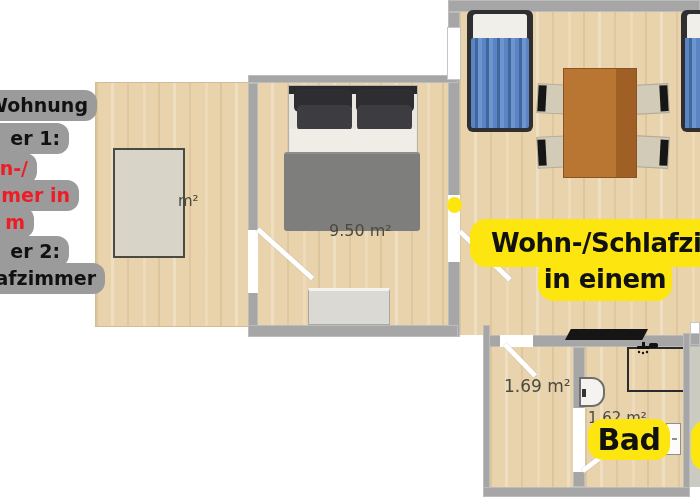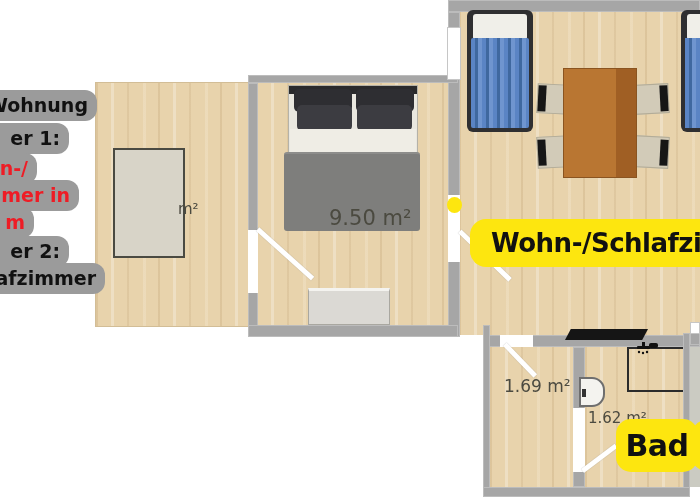--- a/index.html
+++ b/index.html
@@ -64,32 +64,32 @@
   <div class="abs gap" style="left:448px;top:195px;width:12px;height:67px;"></div>
   <div class="abs leaf" style="left:458px;top:233px;height:70px;transform:rotate(-46deg);"></div>
   <div class="abs gap" style="left:500px;top:335px;width:33px;height:12px;"></div>
   <div class="abs leaf" style="left:503px;top:346px;height:44px;transform:rotate(-44deg);"></div>
   <div class="abs gap" style="left:573px;top:408px;width:12px;height:64px;"></div>
   <div class="abs leaf" style="left:584px;top:473px;height:42px;transform:rotate(-127deg);"></div>
   <div class="abs win" style="left:690px;top:322px;width:10px;height:12px;"></div>
   <div class="abs" style="left:447px;top:197px;width:15px;height:16px;border-radius:50%;background:#fde60f;z-index:4;"></div>
 
   <div class="abs furn" style="left:113px;top:148px;width:72px;height:110px;background:#d8d4c8;border:2px solid #4a4a42;box-sizing:border-box;"></div>
-  <div class="m2" style="left:178px;top:200px;font-size:15px;">m²</div>
+  <div class="m2" style="left:178px;top:192px;font-size:15px;">m²</div>
 
   <div class="abs furn" style="left:288px;top:85px;width:130px;height:145px;background:#e9e7df;border:1px solid #b5b2a8;box-sizing:border-box;">
     <div class="abs" style="left:0;top:0;width:128px;height:8px;background:#2a2a2c;"></div>
     <div class="pillow" style="left:5px;top:3px;width:58px;height:23px;background:#2e2e32;"></div>
     <div class="pillow" style="left:67px;top:3px;width:58px;height:23px;background:#2e2e32;"></div>
     <div class="pillow" style="left:8px;top:19px;width:55px;height:26px;background:#3c3c41;"></div>
     <div class="pillow" style="left:68px;top:19px;width:55px;height:26px;background:#3c3c41;"></div>
     <div class="abs" style="left:1px;top:43px;width:126px;height:24px;background:#efede5;border-bottom:1px solid #d8d5ca;"></div>
   </div>
   <div class="abs furn" style="left:284px;top:152px;width:136px;height:79px;background:#7e7e7c;border-top:2px solid #8d8d8b;border-radius:3px;box-sizing:border-box;"></div>
-  <div class="m2" style="left:329px;top:206px;font-size:21px;">9.50 m²</div>
+  <div class="m2" style="left:329px;top:221px;font-size:16px;">9.50 m²</div>
   <div class="abs furn" style="left:308px;top:288px;width:82px;height:37px;background:#dbd9d4;border:1px solid #a9a7a0;border-top:3px solid #f4f3ef;box-sizing:border-box;"></div>
 
   <div class="abs furn" style="left:467px;top:10px;width:66px;height:122px;background:#2f2f31;border-radius:6px;">
     <div class="abs" style="left:6px;top:4px;width:54px;height:26px;background:#f0efe9;border-radius:3px;"></div>
     <div class="abs" style="left:4px;top:28px;width:58px;height:90px;background:repeating-linear-gradient(90deg,#5a84c4 0 4px,#3f689f 4px 7px,#6f95cf 7px 11px);border-radius:2px;"></div>
   </div>
   <div class="abs furn" style="left:462px;top:66px;width:72px;height:64px;background:repeating-linear-gradient(88deg,#4d77b6 0 5px,#38598c 5px 8px,#6austin 8px 11px,#6089c0 8px 12px);transform:rotate(-4deg);border-radius:4px 4px 10px 10px;"></div>
 
   <div class="abs furn" style="left:681px;top:10px;width:30px;height:122px;background:#2f2f31;border-radius:6px 0 0 6px;">
     <div class="abs" style="left:6px;top:4px;width:22px;height:26px;background:#f0efe9;border-radius:3px;"></div>
@@ -106,20 +106,23 @@
       <div class="abs" style="right:0;top:1px;width:8px;height:26px;background:#161616;"></div>
     </div>
   <div class="abs furn" style="left:633px;top:136px;width:36px;height:32px;background:#d2cbb8;border:1px solid #b3ac97;box-sizing:border-box;transform:rotate(3deg);">
       <div class="abs" style="right:0;top:2px;width:8px;height:26px;background:#161616;"></div>
     </div>
   <div class="abs furn" style="left:563px;top:68px;width:74px;height:110px;background:linear-gradient(90deg,#b97632 0 72%,#a05f24 72% 100%);border:1px solid #8a5420;box-sizing:border-box;z-index:5;"></div>
 
   <div class="abs ylabel" style="left:470px;top:219px;width:262px;height:48px;font-size:26px;justify-content:flex-start;padding-left:21px;border-radius:16px;">
       <span>Wohn-/Schlafzimmer</span>
     </div>
+  <div class="abs ylabel" style="left:538px;top:257px;width:134px;height:44px;font-size:26px;border-radius:16px;">
+      <span>in einem</span>
+    </div>
 
   <div class="abs" style="left:565px;top:329px;width:83px;height:11px;background:#151515;z-index:5;clip-path:polygon(7% 0,100% 0,93% 100%,0 100%);"></div>
 
   <div class="m2" style="left:504px;top:376px;font-size:17px;">1.69 m²</div>
 
   <div class="abs furn" style="left:579px;top:377px;width:26px;height:30px;background:#f4f3ef;border:2px solid #6e6e6e;border-radius:0 13px 13px 0;box-sizing:border-box;z-index:4;">
       <div class="abs" style="left:1px;top:10px;width:4px;height:8px;background:#333;"></div>
     </div>
   <div class="abs" style="left:627px;top:347px;width:56px;height:45px;border-left:2px solid #2b2b2b;border-bottom:2px solid #2b2b2b;border-top:2px solid #2b2b2b;box-sizing:border-box;z-index:4;"></div>
   <span class="abs" style="left:636px;top:340px;z-index:5;">
@@ -129,21 +132,21 @@
       <rect x="6" y="2" width="3" height="5" fill="#111"></rect>
       <circle cx="3" cy="12" r="1.2" fill="#111"></circle>
         <circle cx="7" cy="13" r="1.2" fill="#111"></circle>
         <circle cx="11" cy="12" r="1.2" fill="#111"></circle>
     </svg>
   </span>
   <div class="abs furn" style="left:666px;top:423px;width:15px;height:32px;background:#fbfbf9;border:1px solid #8f8f8f;box-sizing:border-box;z-index:4;">
       <div class="abs" style="left:5px;top:14px;width:5px;height:2px;background:#8f8f8f;"></div>
     </div>
   <div class="m2" style="left:588px;top:409px;font-size:15px;z-index:4;">1.62 m²</div>
-  <div class="abs ylabel" style="left:616px;top:419px;width:82px;height:53px;font-size:30px;">
+  <div class="abs ylabel" style="left:588px;top:419px;width:82px;height:41px;font-size:30px;">
       <span>Bad</span>
     </div>
 
   <div class="abs ylabel" style="left:691px;top:420px;width:20px;height:51px;border-radius:16px 0 0 16px;"></div>
 
   <div class="chip" style="left:-40px;top:90px;width:128px;"><span>Wohnung</span></div>
   <div class="chip" style="left:-40px;top:123px;width:100px;"><span>er 1:</span></div>
   <div class="chip red" style="left:-40px;top:153px;width:68px;"><span>n-/</span></div>
   <div class="chip red" style="left:-40px;top:180px;width:110px;"><span>mer in</span></div>
   <div class="chip red" style="left:-40px;top:207px;width:65px;"><span>m</span></div>

